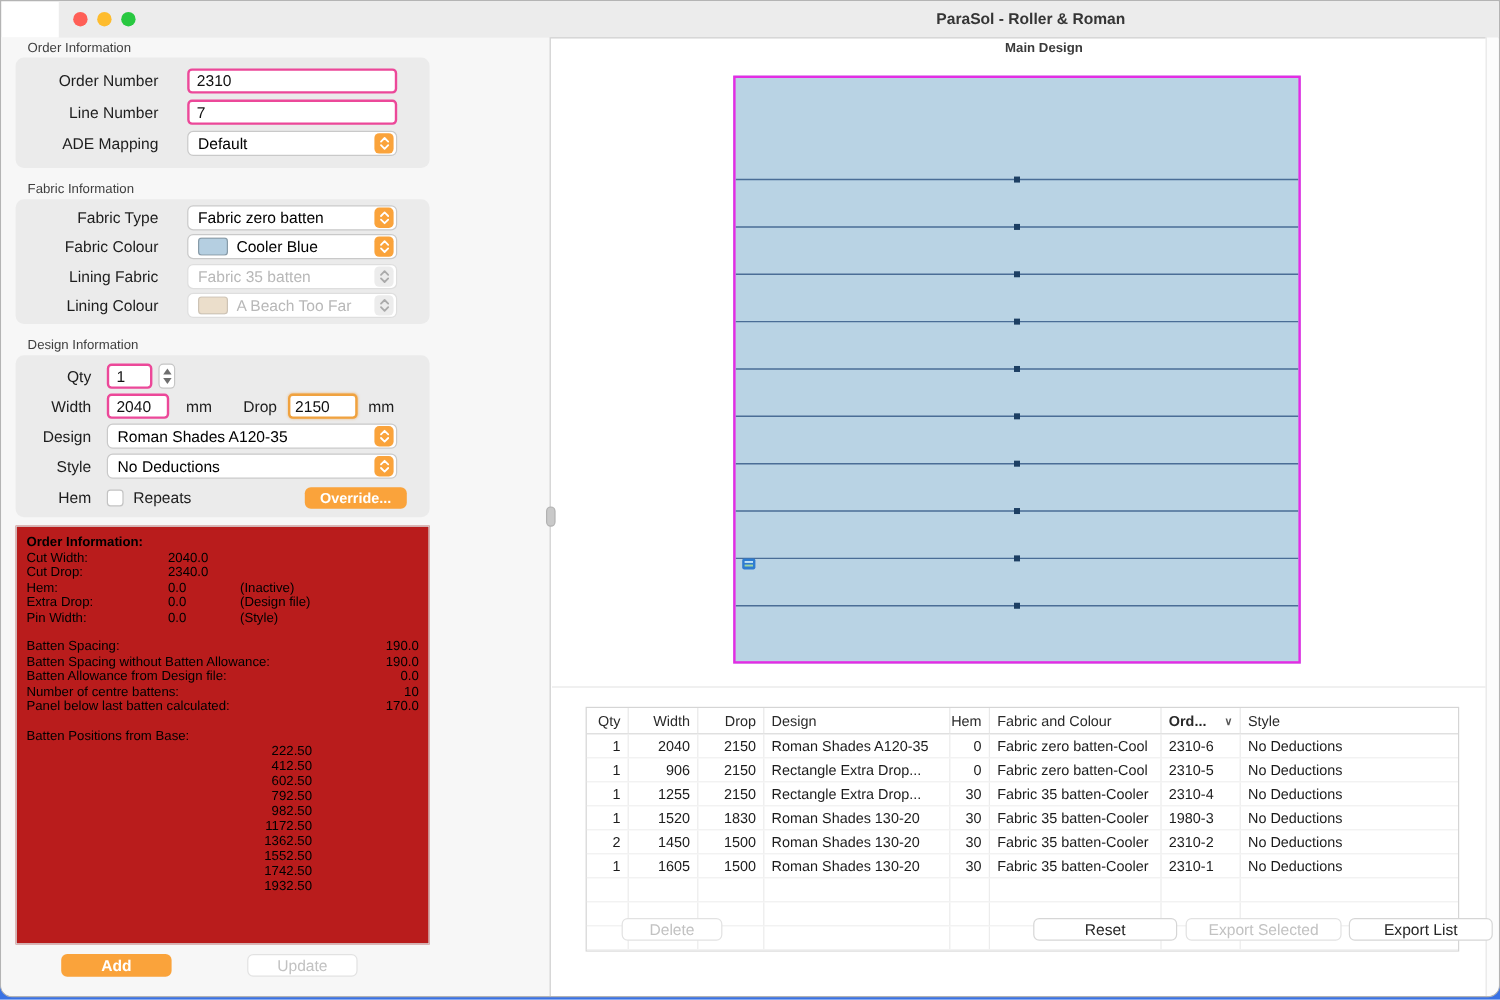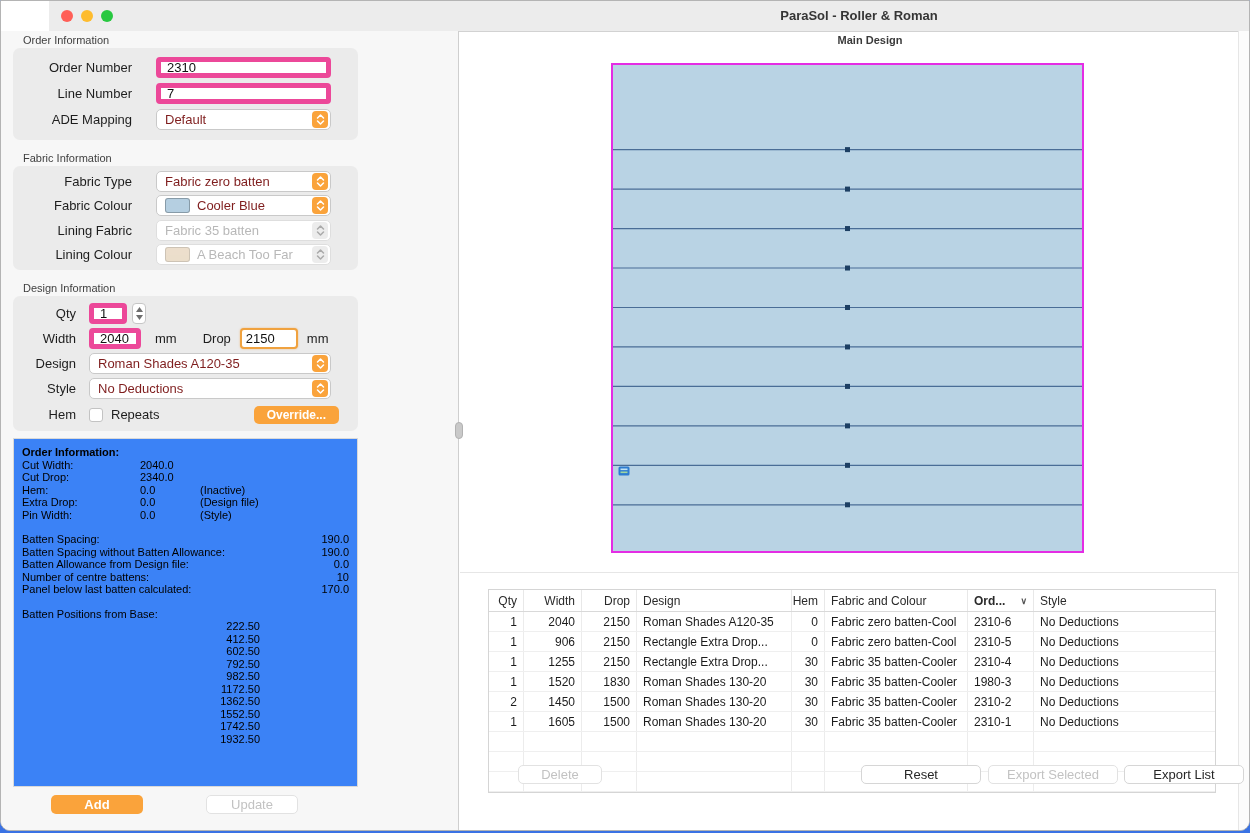--- a/index.html
+++ b/index.html
@@ -13,47 +13,47 @@
   .tl.yellow{left:32px;background:var(--traffic-yellow);}
   .tl.green{left:52px;background:var(--traffic-green);}
   .win-title{position:absolute;left:700px;top:7px;width:220px;text-align:center;font-size:13px;font-weight:700;color:#353535;white-space:nowrap;}
   
   .left-pane{position:absolute;left:0;top:30px;width:458px;bottom:0;background:#f7f7f7;border-right:1px solid #cfcfcf;box-sizing:border-box;}
   .sec-label{position:absolute;left:22px;font-size:11px;color:#3f3f3f;}
   .gbox{position:absolute;left:12px;width:345px;background:#ebebeb;border-radius:7px;box-sizing:border-box;}
   .frow{display:flex;align-items:center;}
   .flabel{width:111px;text-align:right;margin-right:24px;font-size:13px;color:#1d1d1d;flex:none;white-space:nowrap;}
   .flabel.small{width:55px;margin-right:13px;}
-  .tfield{height:21px;border:5px solid #ec4899;border-radius:4px;background:#fff;font-family:"Liberation Sans",sans-serif;
+  .tfield{height:21px;border:2px solid #ec4899;border-radius:4px;background:#fff;font-family:"Liberation Sans",sans-serif;
           font-size:13px;padding:0 6px;box-sizing:border-box;color:#111;}
   .w175{width:175px;} .w52{width:52px;} .w58{width:58px;} .w38{width:38px;}
   .tfield.focused{border:2px solid #f0a23f;box-shadow:0 0 2px rgba(240,150,40,.55);padding:0 4px;}
   .unit{font-size:13px;color:#1d1d1d;}
   .dropdown{height:21px;width:175px;border:1px solid #c9c9c9;border-radius:5px;background:#fff;display:flex;align-items:center;
             padding:0 2px 0 8px;box-sizing:border-box;}
   .dropdown.wide{width:242px;}
-  .dd-text{flex:1;font-size:13px;color:#7f1d1d;white-space:nowrap;overflow:hidden;}
+  .dd-text{flex:1;font-size:13px;color:#000000;white-space:nowrap;overflow:hidden;}
   .dd-caps{width:16px;height:17px;border-radius:4px;background:var(--accent);display:flex;align-items:center;justify-content:center;margin-left:4px;flex:none;}
   .dropdown.disabled{border-color:#dedede;}
   .dropdown.disabled .dd-text{color:#b8b8b8;}
   .dropdown.disabled .dd-caps{background:#ececec;}
   .dropdown.disabled .dd-caps svg path{stroke:#aaaaaa;}
   .swatch{width:23px;height:13px;border-radius:3px;border:1px solid rgba(0,0,0,.25);margin-right:7px;flex:none;}
   .dropdown.disabled .swatch{opacity:.55;}
   .stepper{width:14px;height:21px;margin-left:5px;border:1px solid #c6c6c6;border-radius:4px;background:#fff;display:flex;
            align-items:center;justify-content:center;box-sizing:border-box;}
   .checkbox{width:14px;height:14px;border:1px solid #c3c3c3;border-radius:3px;background:#fff;box-sizing:border-box;}
   .rep-label{font-size:13px;color:#1d1d1d;margin-left:8px;}
   .btn-accent{background:var(--accent);color:#fff;font-size:12px;font-weight:700;border-radius:5px;height:18px;
               display:flex;align-items:center;justify-content:center;padding:0 13px;box-sizing:border-box;}
   .btn{background:#fff;border:1px solid #d6d6d6;border-radius:5px;height:19px;font-size:13px;color:#262626;
        display:flex;align-items:center;justify-content:center;box-sizing:border-box;}
   .btn.disabled{color:#c2c2c2;border-color:#e2e2e2;}
   
-  .calc{position:absolute;left:12px;top:407px;width:345px;height:349px;background:#3b82f6;border:1px solid #d9d9d9;
+  .calc{position:absolute;left:12px;top:407px;width:345px;height:349px;background:#b91c1c;border:1px solid #d9d9d9;
         box-sizing:border-box;padding:7px 8px;font-size:11px;line-height:12.5px;color:#000;overflow:hidden;}
   .ctitle{font-weight:700;}
   .crow{display:flex;}
   .cl{width:118px;flex:none;} .cv{width:60px;flex:none;} .cn{flex:1;}
   .bl{flex:1;} .bv{width:46px;text-align:right;flex:none;}
   .gap{height:12px;}
   .positions{width:238px;text-align:right;}
   
   .main-title{position:absolute;top:33px;left:784px;width:170px;text-align:center;font-size:11px;font-weight:700;color:#3a3a3a;}
   .shade{position:absolute;left:610px;top:62px;width:473px;height:490px;background:var(--shade-fill);

